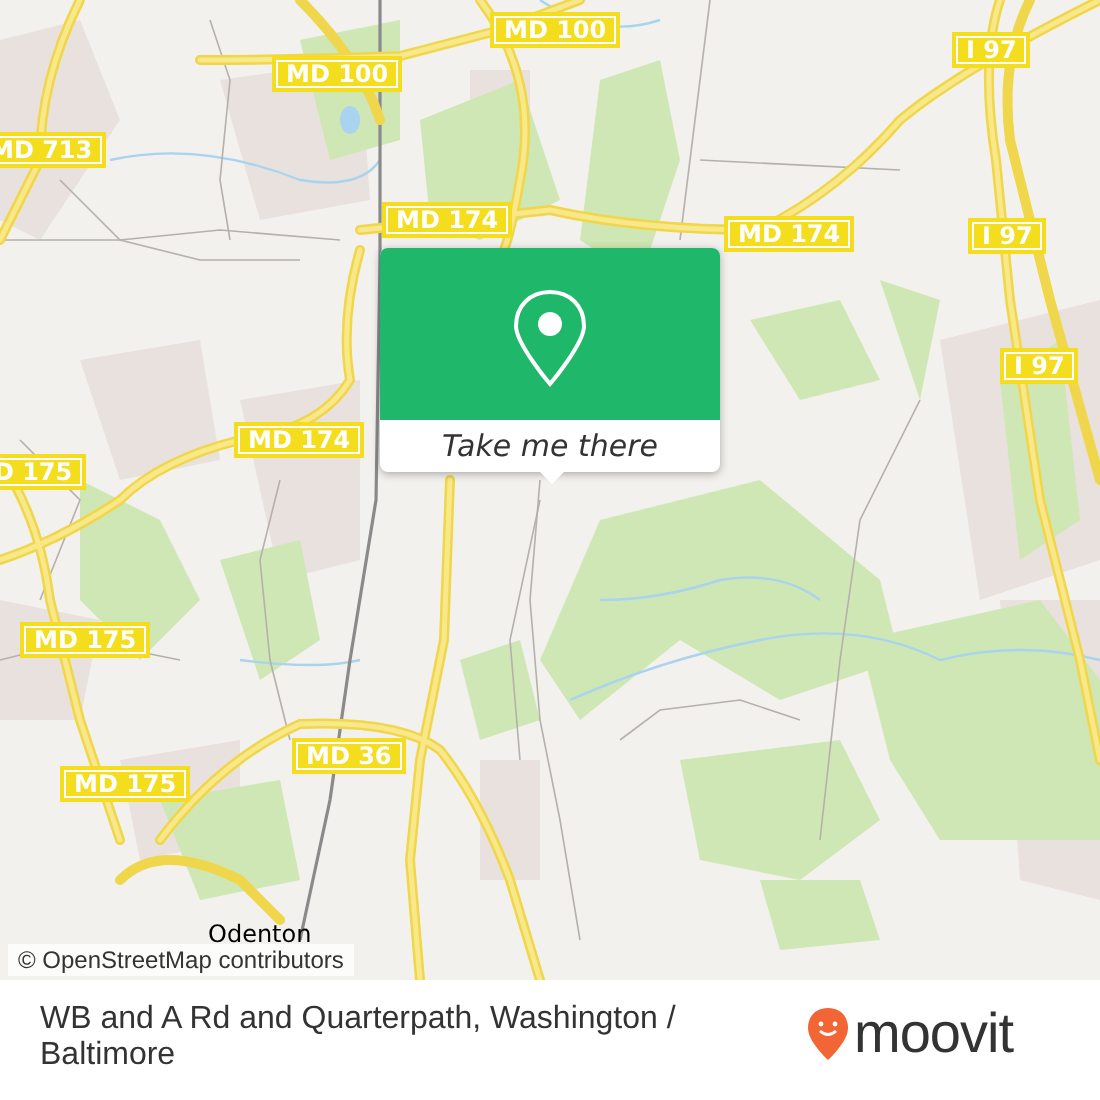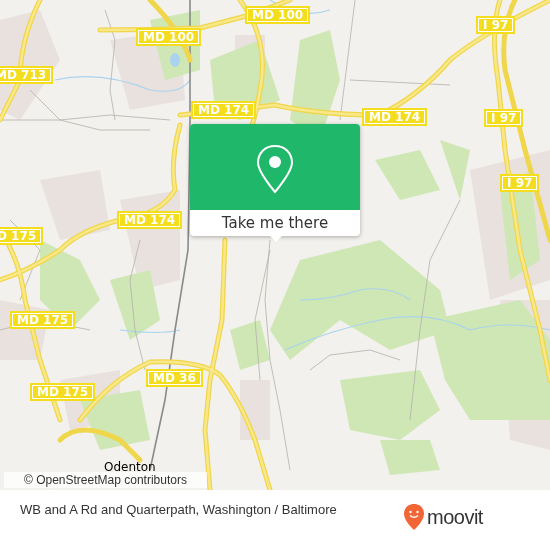--- a/index.html
+++ b/index.html
@@ -1,29 +1,29 @@
 <!DOCTYPE html>
 <html><head>
 <meta charset="utf-8">
 <style>
   html, body { margin:0; padding:0; }
   body { width:550px; height:550px; overflow:hidden; background:#fff; font-family:"Liberation Sans", sans-serif; position:relative; }
   #map { position:absolute; left:0; top:0; width:550px; height:490px; background:#f2f1ed; overflow:hidden; }
   #map svg { position:absolute; left:0; top:0; }
   .shield { position:absolute; background:#f4dd1c; border:2px solid #f4dd1c; box-shadow: inset 0 0 0 1px #fff; color:#fff; font-family:"DejaVu Sans", sans-serif; font-weight:bold; font-size:12px; line-height:14px; padding:0 5px; white-space:nowrap; }
   .town { position:absolute; font-family:"DejaVu Sans", sans-serif; font-size:12px; color:#000000; }
-  #attr { position:absolute; left:4px; top:472px; background:rgba(255,255,255,0.75); font-size:12px; color:#333; padding:1px 20px; }
+  #attr { position:absolute; left:4px; top:472px; background:rgba(255,255,255,0.75); font-size:12px; color:#333; padding:1px 5px; }
   #popup { position:absolute; left:190px; top:124px; width:170px; height:112px; border-radius:4px; box-shadow:0 1px 4px rgba(0,0,0,0.3); background:#fff; }
   #popup .green { position:absolute; left:0; top:0; width:170px; height:86px; background:#1fb86a; border-radius:4px 4px 0 0; }
-  #popup .label { position:absolute; left:0; top:86px; width:170px; height:40px; text-align:center; font-family:"DejaVu Sans", sans-serif; font-size:15px; color:#333; line-height:26px; }
+  #popup .label { position:absolute; left:0; top:86px; width:170px; height:40px; text-align:center; font-family:"DejaVu Sans", sans-serif; font-size:15px; color:#333; line-height:26px;font-style:italic; }
   #popup .tail { position:absolute; left:78px; top:110px; width:0; height:0; border-left:8px solid transparent; border-right:8px solid transparent; border-top:8px solid #fff; }
   #footer { position:absolute; left:0; top:490px; width:550px; height:60px; background:#fff; }
-  #footer .title { position:absolute; left:20px; top:11px; width:330px; font-size:13px; line-height:18px; color:#333; }
+  #footer .title { position:absolute; left:20px; top:11px; width:330px; font-size:16px; line-height:18px; color:#333; }
   #footer .logo { position:absolute; left:403px; top:12px; display:flex; align-items:center; }
-  #footer .logo span { font-size:20px; color:#333; font-family:"Liberation Sans", sans-serif; letter-spacing:-0.5px; margin-left:2px; line-height:30px; }
+  #footer .logo span { font-size:28px; color:#333; font-family:"Liberation Sans", sans-serif; letter-spacing:-0.5px; margin-left:2px; line-height:30px; }
 </style>
 </head>
 <body>
 
 <div id="map">
   <svg width="550" height="490" viewBox="0 0 550 490">
 
     <g fill="#e9e1dd">
       <path d="M0 20 L40 10 L60 60 L20 120 L0 110 Z"></path>
       <path d="M110 40 L180 30 L185 100 L130 110 Z"></path>

